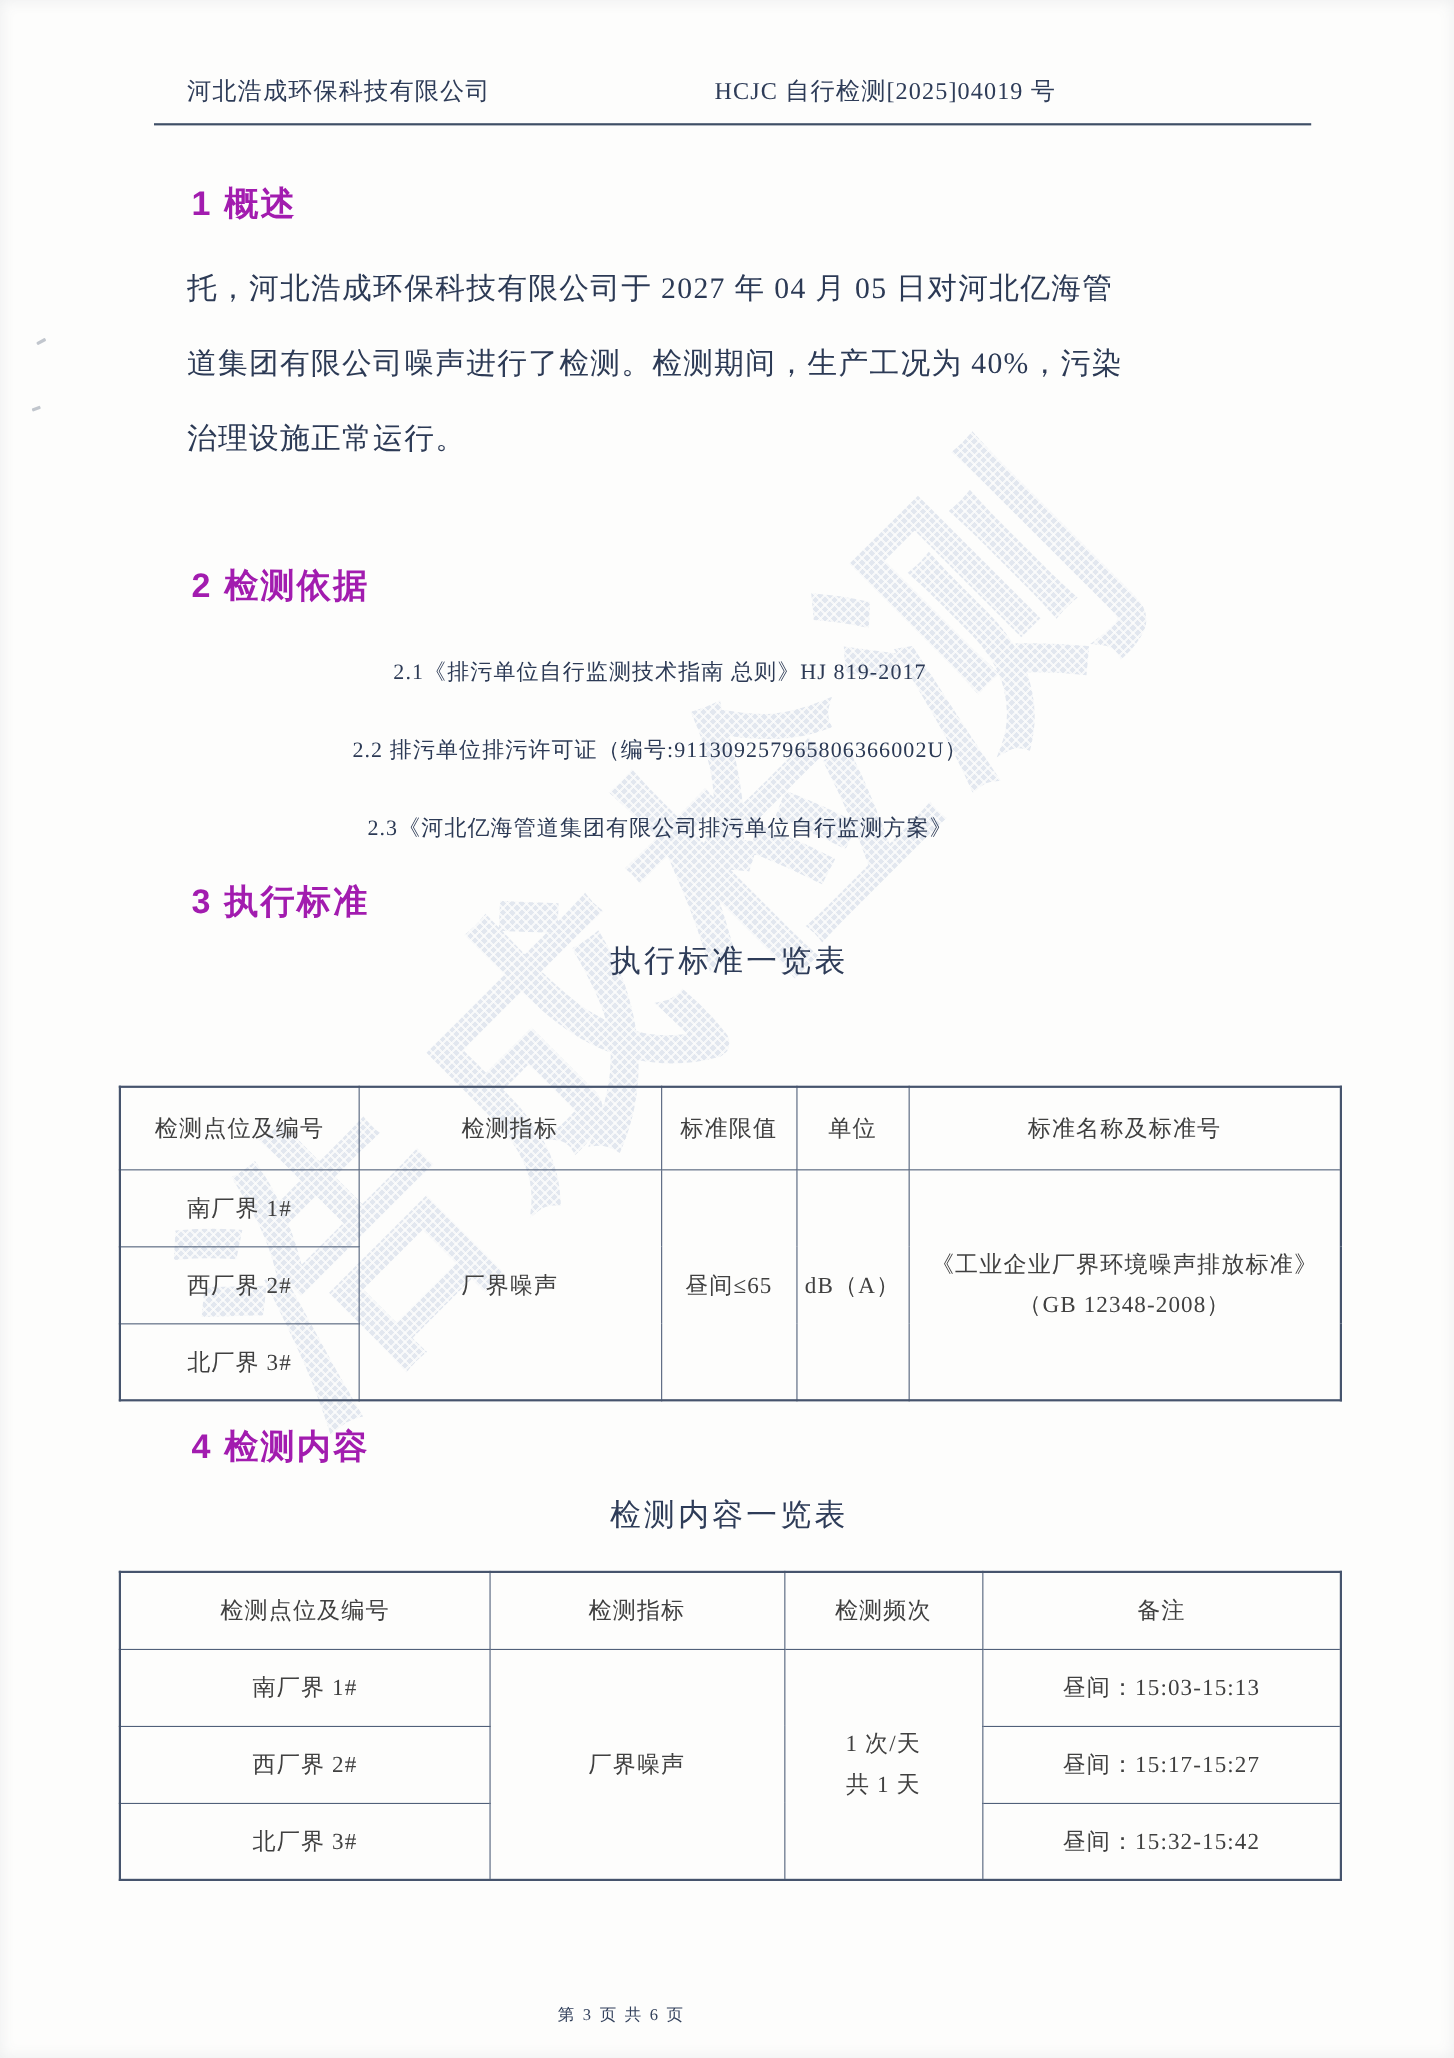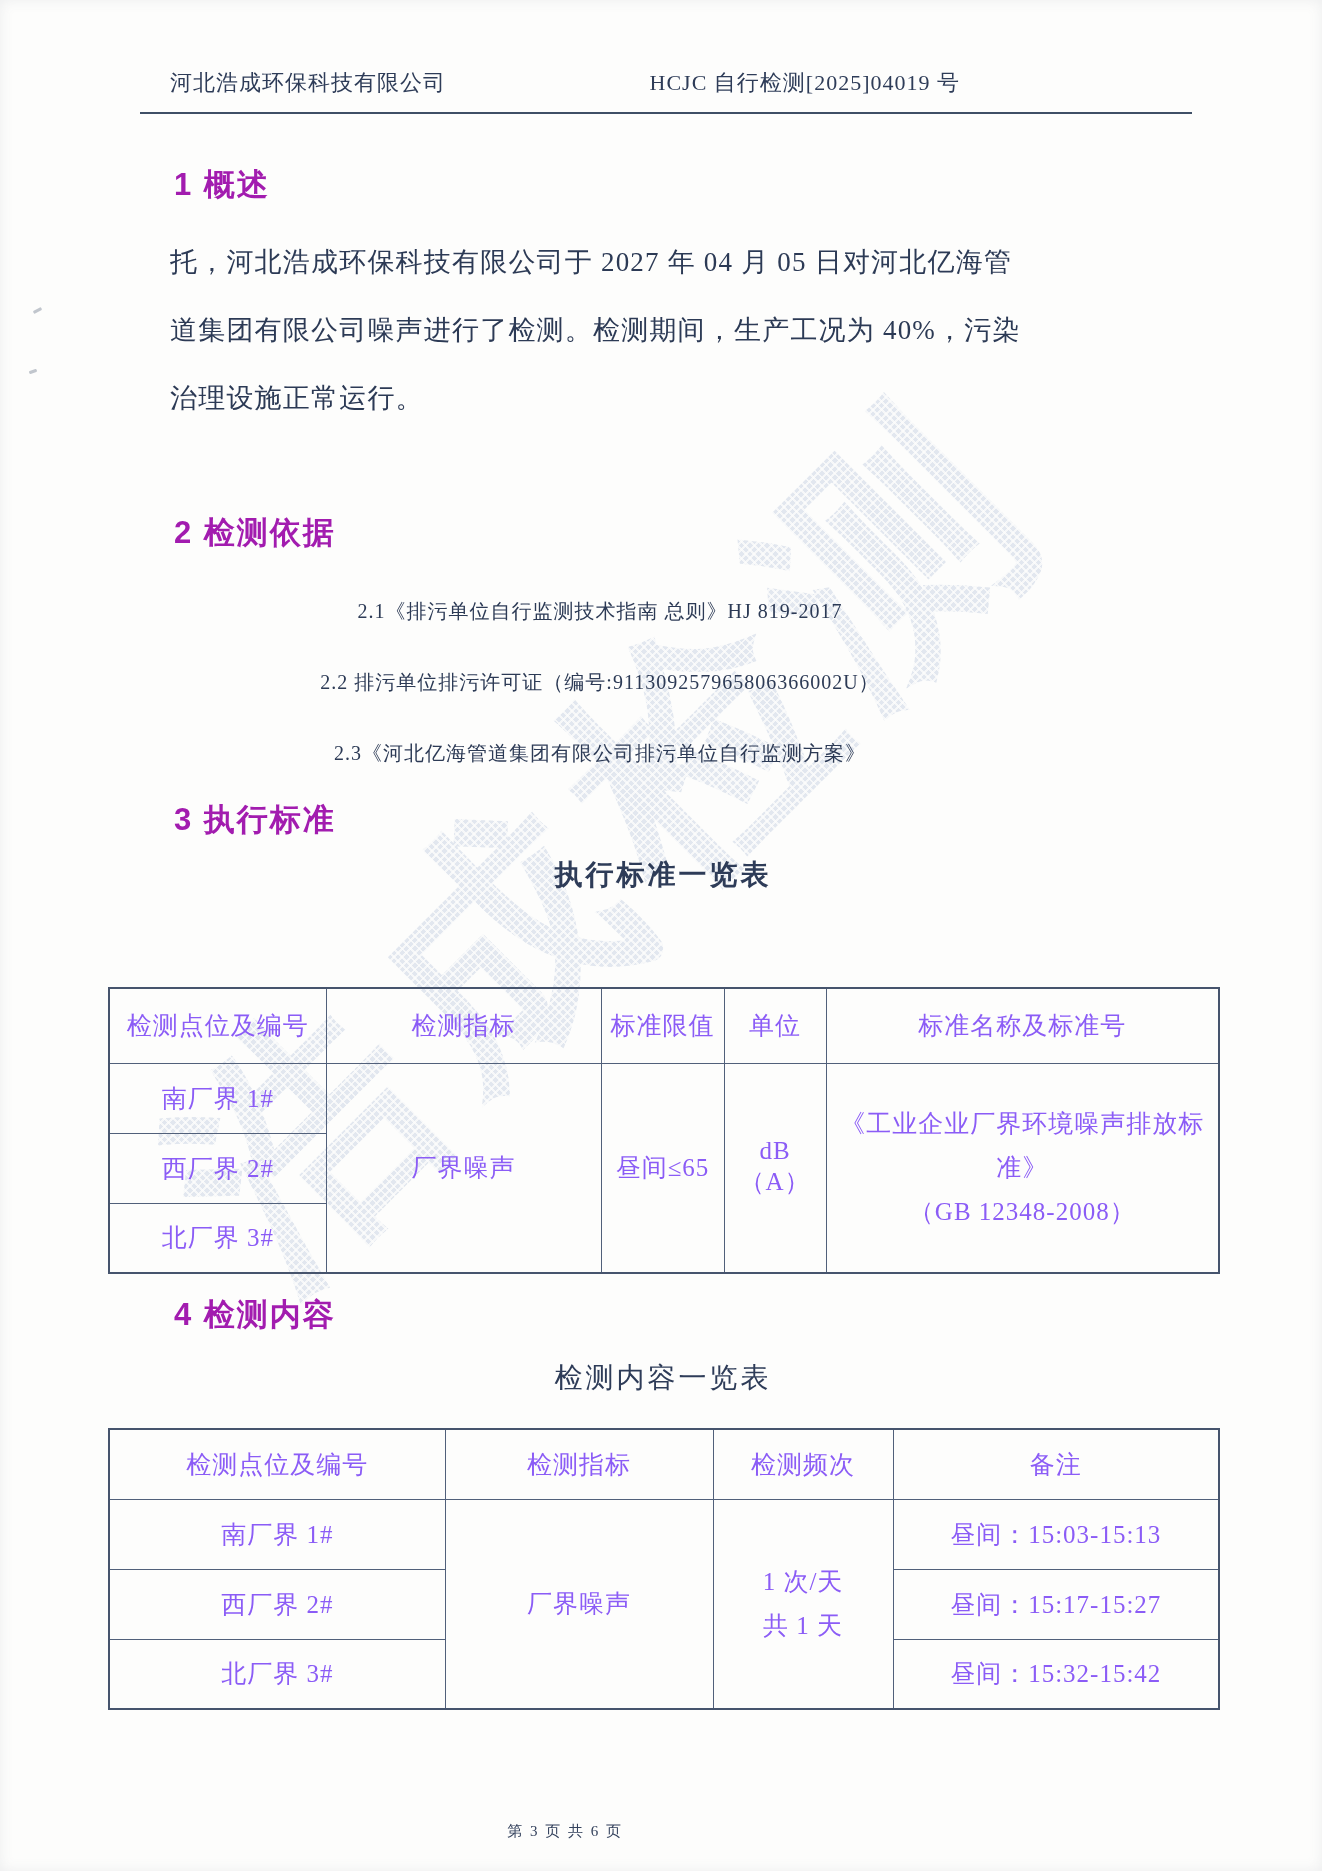--- a/index.html
+++ b/index.html
@@ -63,21 +63,21 @@
   }
   .items .iline{white-space:nowrap;}
   .tbl-title{
     position:absolute;left:108px;width:1110px;text-align:center;
     font-size:28px;line-height:34px;letter-spacing:3px;color:#2e3c58;
   }
   
   table.doc{
     position:absolute;left:108px;width:1110px;
     border-collapse:collapse;table-layout:fixed;
-    font-size:25px;color:#8b5cf6;
+    font-size:21px;color:#404040;
     background:transparent;
   }
   table.doc th,table.doc td{
     border:1px solid #51607a;
     text-align:center;vertical-align:middle;
     font-weight:normal;padding:0 4px;
     letter-spacing:1px;
   }
   table.doc{border:2px solid #46546d;}
   .two-line span{display:block;line-height:1.75;}
@@ -121,21 +121,21 @@
     <h2 class="sec" style="top:514px;">2 检测依据</h2>
 
     <div class="items">
       <div class="iline">2.1《排污单位自行监测技术指南 总则》HJ 819-2017</div>
       <div class="iline">2.2 排污单位排污许可证（编号:911309257965806366002U）</div>
       <div class="iline">2.3《河北亿海管道集团有限公司排污单位自行监测方案》</div>
     </div>
 
     <h2 class="sec" style="top:801px;">3 执行标准</h2>
 
-    <div class="tbl-title" style="top:858px;font-weight:bold;">执行标准一览表</div>
+    <div class="tbl-title" style="top:858px;">执行标准一览表</div>
 
     <table class="doc" style="top:987px;">
       <colgroup>
         <col style="width:217px">
           <col style="width:275px">
           <col style="width:123px">
           <col style="width:102px">
           <col style="width:393px">
       </colgroup>
       <thead>

